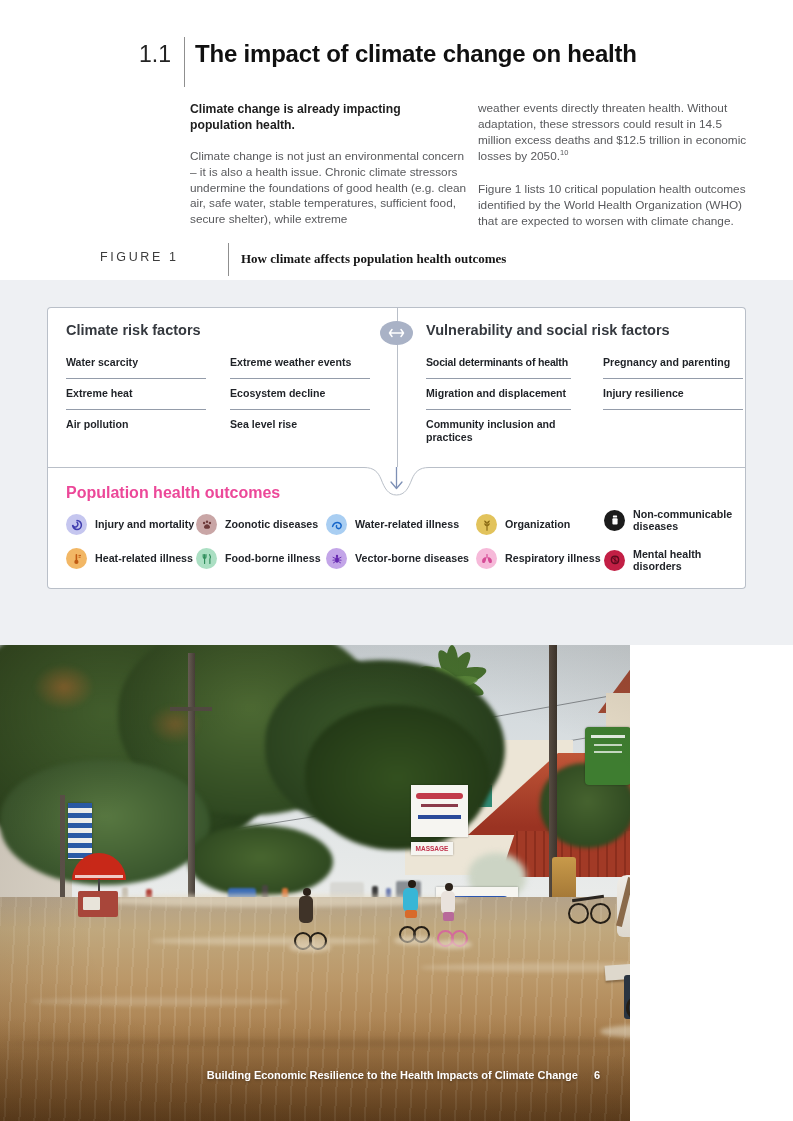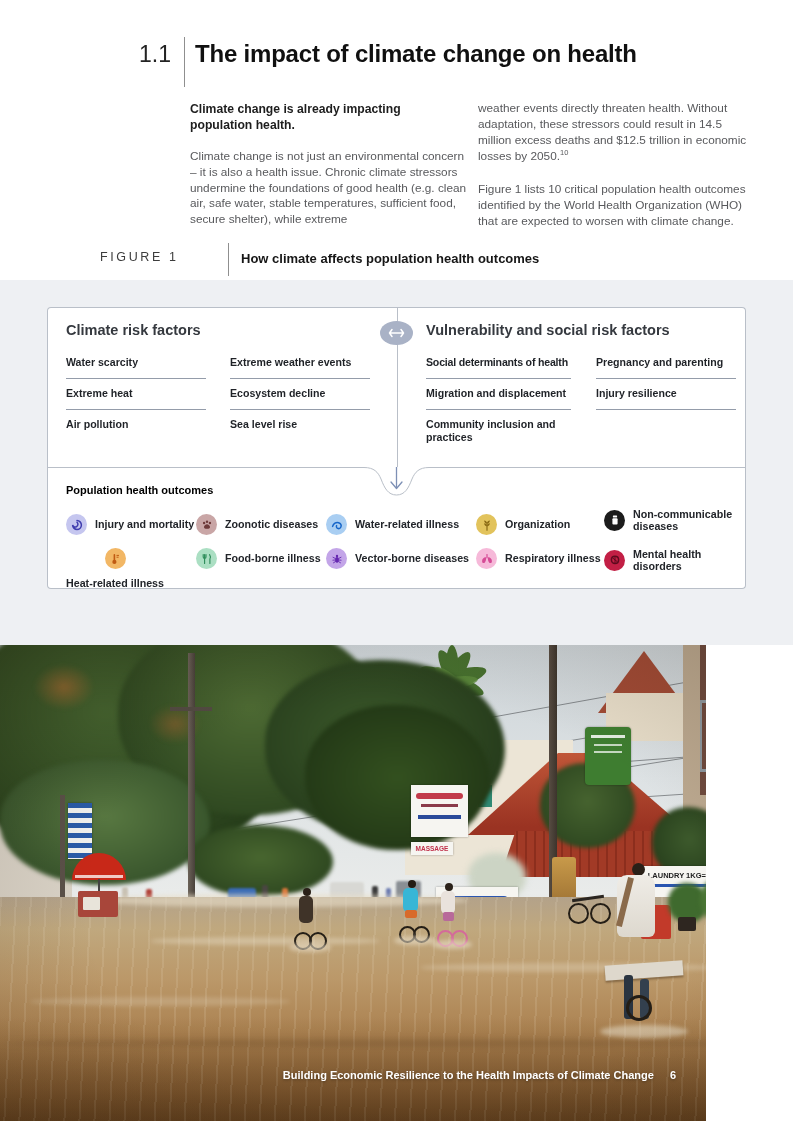--- a/index.html
+++ b/index.html
@@ -25,32 +25,32 @@
   .band{background:#eef0f3;}
   .fig-box{background:#fff;border:1px solid #b9bfc8;}
   .rb-title{font-size:14.5px;font-weight:700;color:#35393f;}
   .rb-grid{display:grid;grid-template-columns:140px 140px;column-gap:24px;}
   .rb-cell{font-size:10.6px;font-weight:700;color:#1f2227;padding:8px 0;line-height:1.3;}
   .rb-cell.u{border-bottom:1px solid #949caa;}
   .rb-cell.nw{white-space:nowrap;}
   .rb-vdiv{width:1px;background:#b9bfc8;}
   .conn-badge{display:flex;align-items:center;justify-content:center;border-radius:50%;}
 
-  .oc-title{font-size:11px;font-weight:700;color:#000000;}
+  .oc-title{font-size:16px;font-weight:700;color:#ec4899;}
   .oc-item{display:flex;align-items:center;gap:8px;position:absolute;}
   .oc-icon{width:21px;height:21px;border-radius:50%;flex:0 0 21px;display:flex;
            align-items:center;justify-content:center;}
   .oc-label{font-size:10.7px;font-weight:700;color:#22252a;line-height:1.15;}
 
   .src{font-size:10.2px;color:#8b919b;}
   .src b{color:#7e848e;}
   .src i{font-style:italic;}
 
   
-  .photo{left:0;top:645px;width:706px;height:476px;overflow:hidden;
+  .photo{left:0;top:645px;width:630px;height:476px;overflow:hidden;
          background:linear-gradient(180deg,#ccd3d7 0%,#dde2e4 28%,#e9ebea 52%,#e3e3df 60%);}
   .ph{position:absolute;}
   .blob{border-radius:48% 52% 50% 50%;filter:blur(2px);}
   .soft{filter:blur(1px);}
   .sign{background:#f6f5f1;box-shadow:0 0 2px rgba(0,0,0,.35);}
   .sign-txt{font-weight:700;text-align:center;line-height:1.1;}
   .wheel{border-radius:50%;border:2px solid #241e16;background:transparent;}
   .splash{background:rgba(234,224,202,.6);border-radius:50%;filter:blur(2px);}
   .footer-bar{display:flex;align-items:baseline;gap:16px;color:#fff;
               text-shadow:0 1px 3px rgba(0,0,0,.35);}
@@ -66,39 +66,39 @@
   <div class="abs h-div" style="left:184px;top:37px;height:50px;"></div>
   <div class="abs h-title" style="left:195px;top:40px;">The impact of climate change on health</div>
 
   <div class="abs lead" style="left:190px;top:101px;width:272px;">Climate change is already impacting population health.</div>
   <p class="abs body" style="left:190px;top:149px;width:280px;">Climate change is not just an environmental concern – it is also a health issue. Chronic climate stressors undermine the foundations of good health (e.g. clean air, safe water, stable temperatures, sufficient food, secure shelter), while extreme</p>
   <p class="abs body" style="left:478px;top:101px;width:273px;"><span>weather events directly threaten health. Without adaptation, these stressors could result in 14.5 million excess deaths and $12.5 trillion in economic losses by 2050.</span><sup>10</sup></p>
   <p class="abs body" style="left:478px;top:182px;width:273px;">Figure 1 lists 10 critical population health outcomes identified by the World Health Organization (WHO) that are expected to worsen with climate change.</p>
 
   <div class="abs fig-label" style="left:100px;top:250px;">FIGURE 1</div>
   <div class="abs h-div" style="left:228px;top:243px;height:33px;"></div>
-  <div class="abs fig-caption" style="left:241px;top:251px;">How climate affects population health outcomes</div>
+  <div class="abs fig-caption" style="left:241px;top:251px;font-family:Liberation Serif, serif;">How climate affects population health outcomes</div>
 
   <div class="abs band" style="left:0;top:280px;width:793px;height:365px;"></div>
 
   <div class="abs fig-box" style="left:47px;top:307px;width:697px;height:160px;border-bottom:none;border-radius:4px 4px 0 0;">
     <div class="abs rb-vdiv" style="left:349px;top:0;height:160px;"></div>
 
     <div class="abs rb-title" style="left:18px;top:14px;">Climate risk factors</div>
     <div class="abs rb-grid" style="left:18px;top:42px;">
       <div class="rb-cell u nw" style="padding-top:6px;">Water scarcity</div>
       <div class="rb-cell u nw" style="padding-top:6px;">Extreme weather events</div>
       <div class="rb-cell u nw">Extreme heat</div>
       <div class="rb-cell u nw">Ecosystem decline</div>
       <div class="rb-cell nw">Air pollution</div>
       <div class="rb-cell nw">Sea level rise</div>
     </div>
 
     <div class="abs rb-title" style="left:378px;top:14px;">Vulnerability and social risk factors</div>
-    <div class="abs rb-grid" style="left:378px;top:42px;grid-template-columns:145px 140px;column-gap:25px;">
+    <div class="abs rb-grid" style="left:378px;top:42px;grid-template-columns:145px 140px;column-gap:32px;">
       <div class="rb-cell u nw" style="padding-top:6px;letter-spacing:-0.2px;">Social determinants of health</div>
       <div class="rb-cell u nw" style="padding-top:6px;">Pregnancy and parenting</div>
       <div class="rb-cell u nw">Migration and displacement</div>
       <div class="rb-cell u nw">Injury resilience</div>
       <div class="rb-cell">Community inclusion and practices</div>
     </div>
 
     <div class="abs conn-badge" style="left: 332px; top: 13px; width: 33px; height: 24px; background: rgb(169, 178, 198); color: rgb(255, 255, 255);">
       <svg width="17" height="10" viewBox="0 0 17 10">
           <path d="M4 1.5 1.5 5 4 8.5M13 1.5 15.5 5 13 8.5M1.5 5h14" stroke="currentColor" stroke-width="1.5" fill="none" stroke-linecap="round" stroke-linejoin="round"></path>
@@ -148,21 +148,21 @@
     <div class="oc-item" style="left:556px;top:41px;width:138px;">
       <span class="oc-icon" style="background: rgb(28, 28, 28); color: rgb(255, 255, 255);">
           <svg width="14" height="14" viewBox="0 0 14 14">
             <rect x="4.4" y="5.2" width="5.2" height="6.2" rx="1" fill="currentColor"></rect>
             <rect x="4.9" y="2.6" width="4.2" height="1.9" rx=".4" fill="currentColor"></rect>
           </svg>
         </span>
       <span class="oc-label">Non-communicable diseases</span>
     </div>
 
-    <div class="oc-item" style="left:18px;top:81px;flex-direction:column;">
+    <div class="oc-item" style="left:18px;top:81px;">
       <span class="oc-icon" style="background: rgb(242, 183, 101); color: rgb(192, 90, 18);">
           <svg width="14" height="14" viewBox="0 0 14 14">
             <path d="M6.4 2.8v5.4" stroke="currentColor" stroke-width="1.6" stroke-linecap="round"></path>
             <circle cx="6.4" cy="9.9" r="2.1" fill="currentColor"></circle>
             <path d="M8.9 3.4h1.7M8.9 5.2h1.3" stroke="currentColor" stroke-width="1" stroke-linecap="round"></path>
           </svg>
         </span>
       <span class="oc-label">Heat-related illness</span>
     </div>
     <div class="oc-item" style="left:148px;top:81px;">

